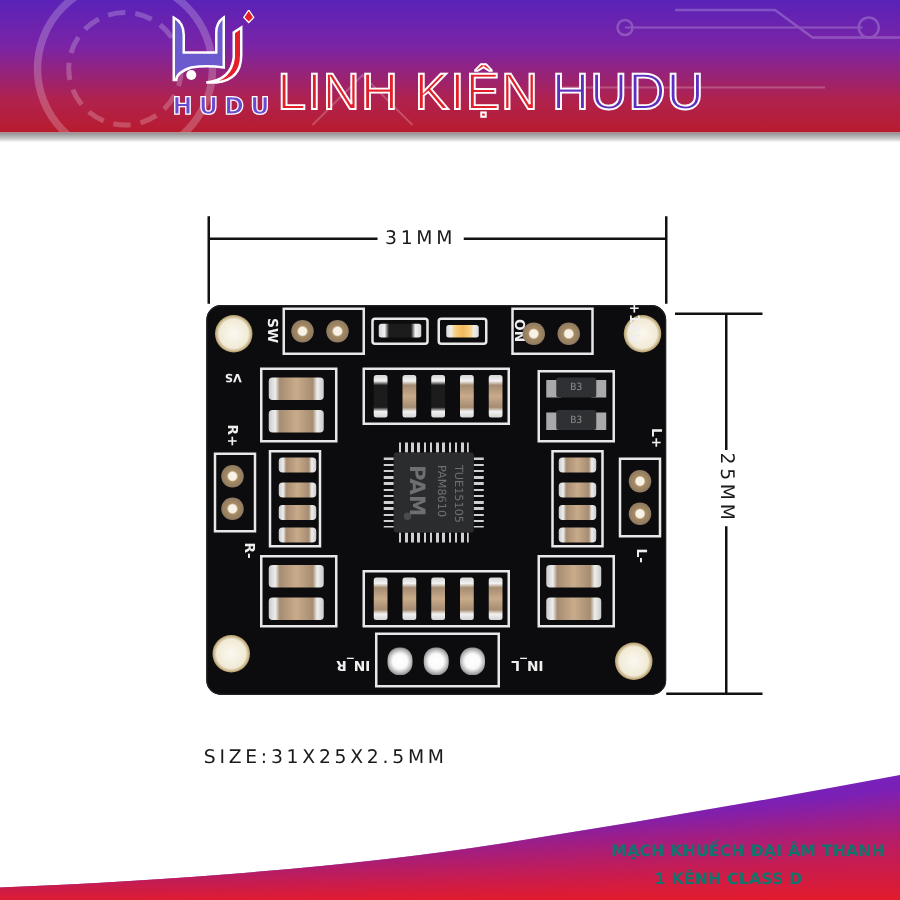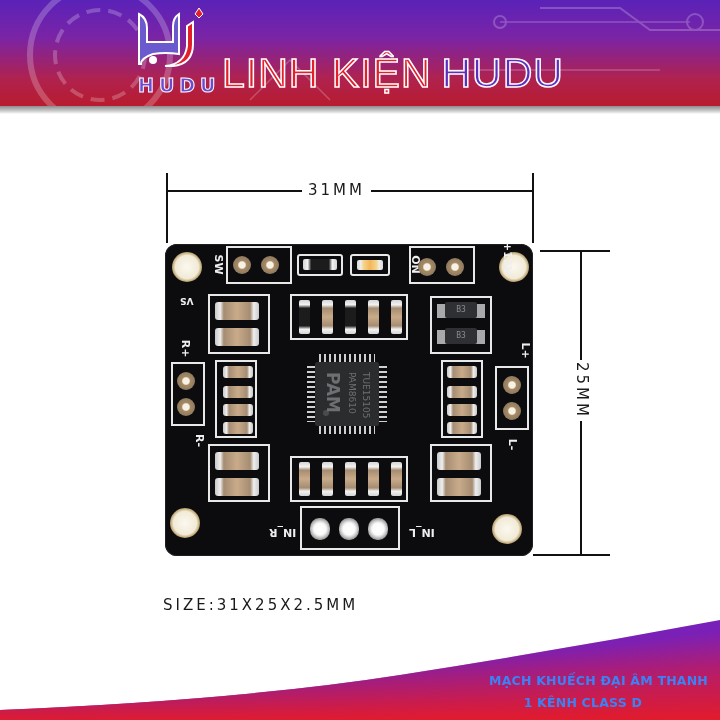--- a/index.html
+++ b/index.html
@@ -115,21 +115,21 @@
 
   
   .size-label {
     position: absolute; left: 163px; top: 596px; font-size: 15px; letter-spacing: 3px;
     color: #1a1a1a; font-family: "DejaVu Sans", sans-serif;
   }
 
   
   .footer-wave { position: absolute; left: 0; top: 620px; width: 720px; height: 100px; }
   .footer-text {
-    position: absolute; right: 12px; width: 300px; text-align: right; color: #3b82f6;
+    position: absolute; right: 12px; width: 300px; text-align: right; color: #0f766e;
     font-weight: bold; font-size: 12.5px; font-family: "DejaVu Sans", sans-serif; letter-spacing: 0.2px;
   }
 </style>
 </head>
 <body>
 
 <div class="banner">
   <svg class="banner-deco" width="720" height="106" viewBox="0 0 720 106">
     <circle cx="100" cy="55" r="70" fill="none" stroke="#ffffff" stroke-width="6"></circle>
     <circle cx="100" cy="55" r="45" fill="none" stroke="#ffffff" stroke-width="4" stroke-dasharray="14 8"></circle>

